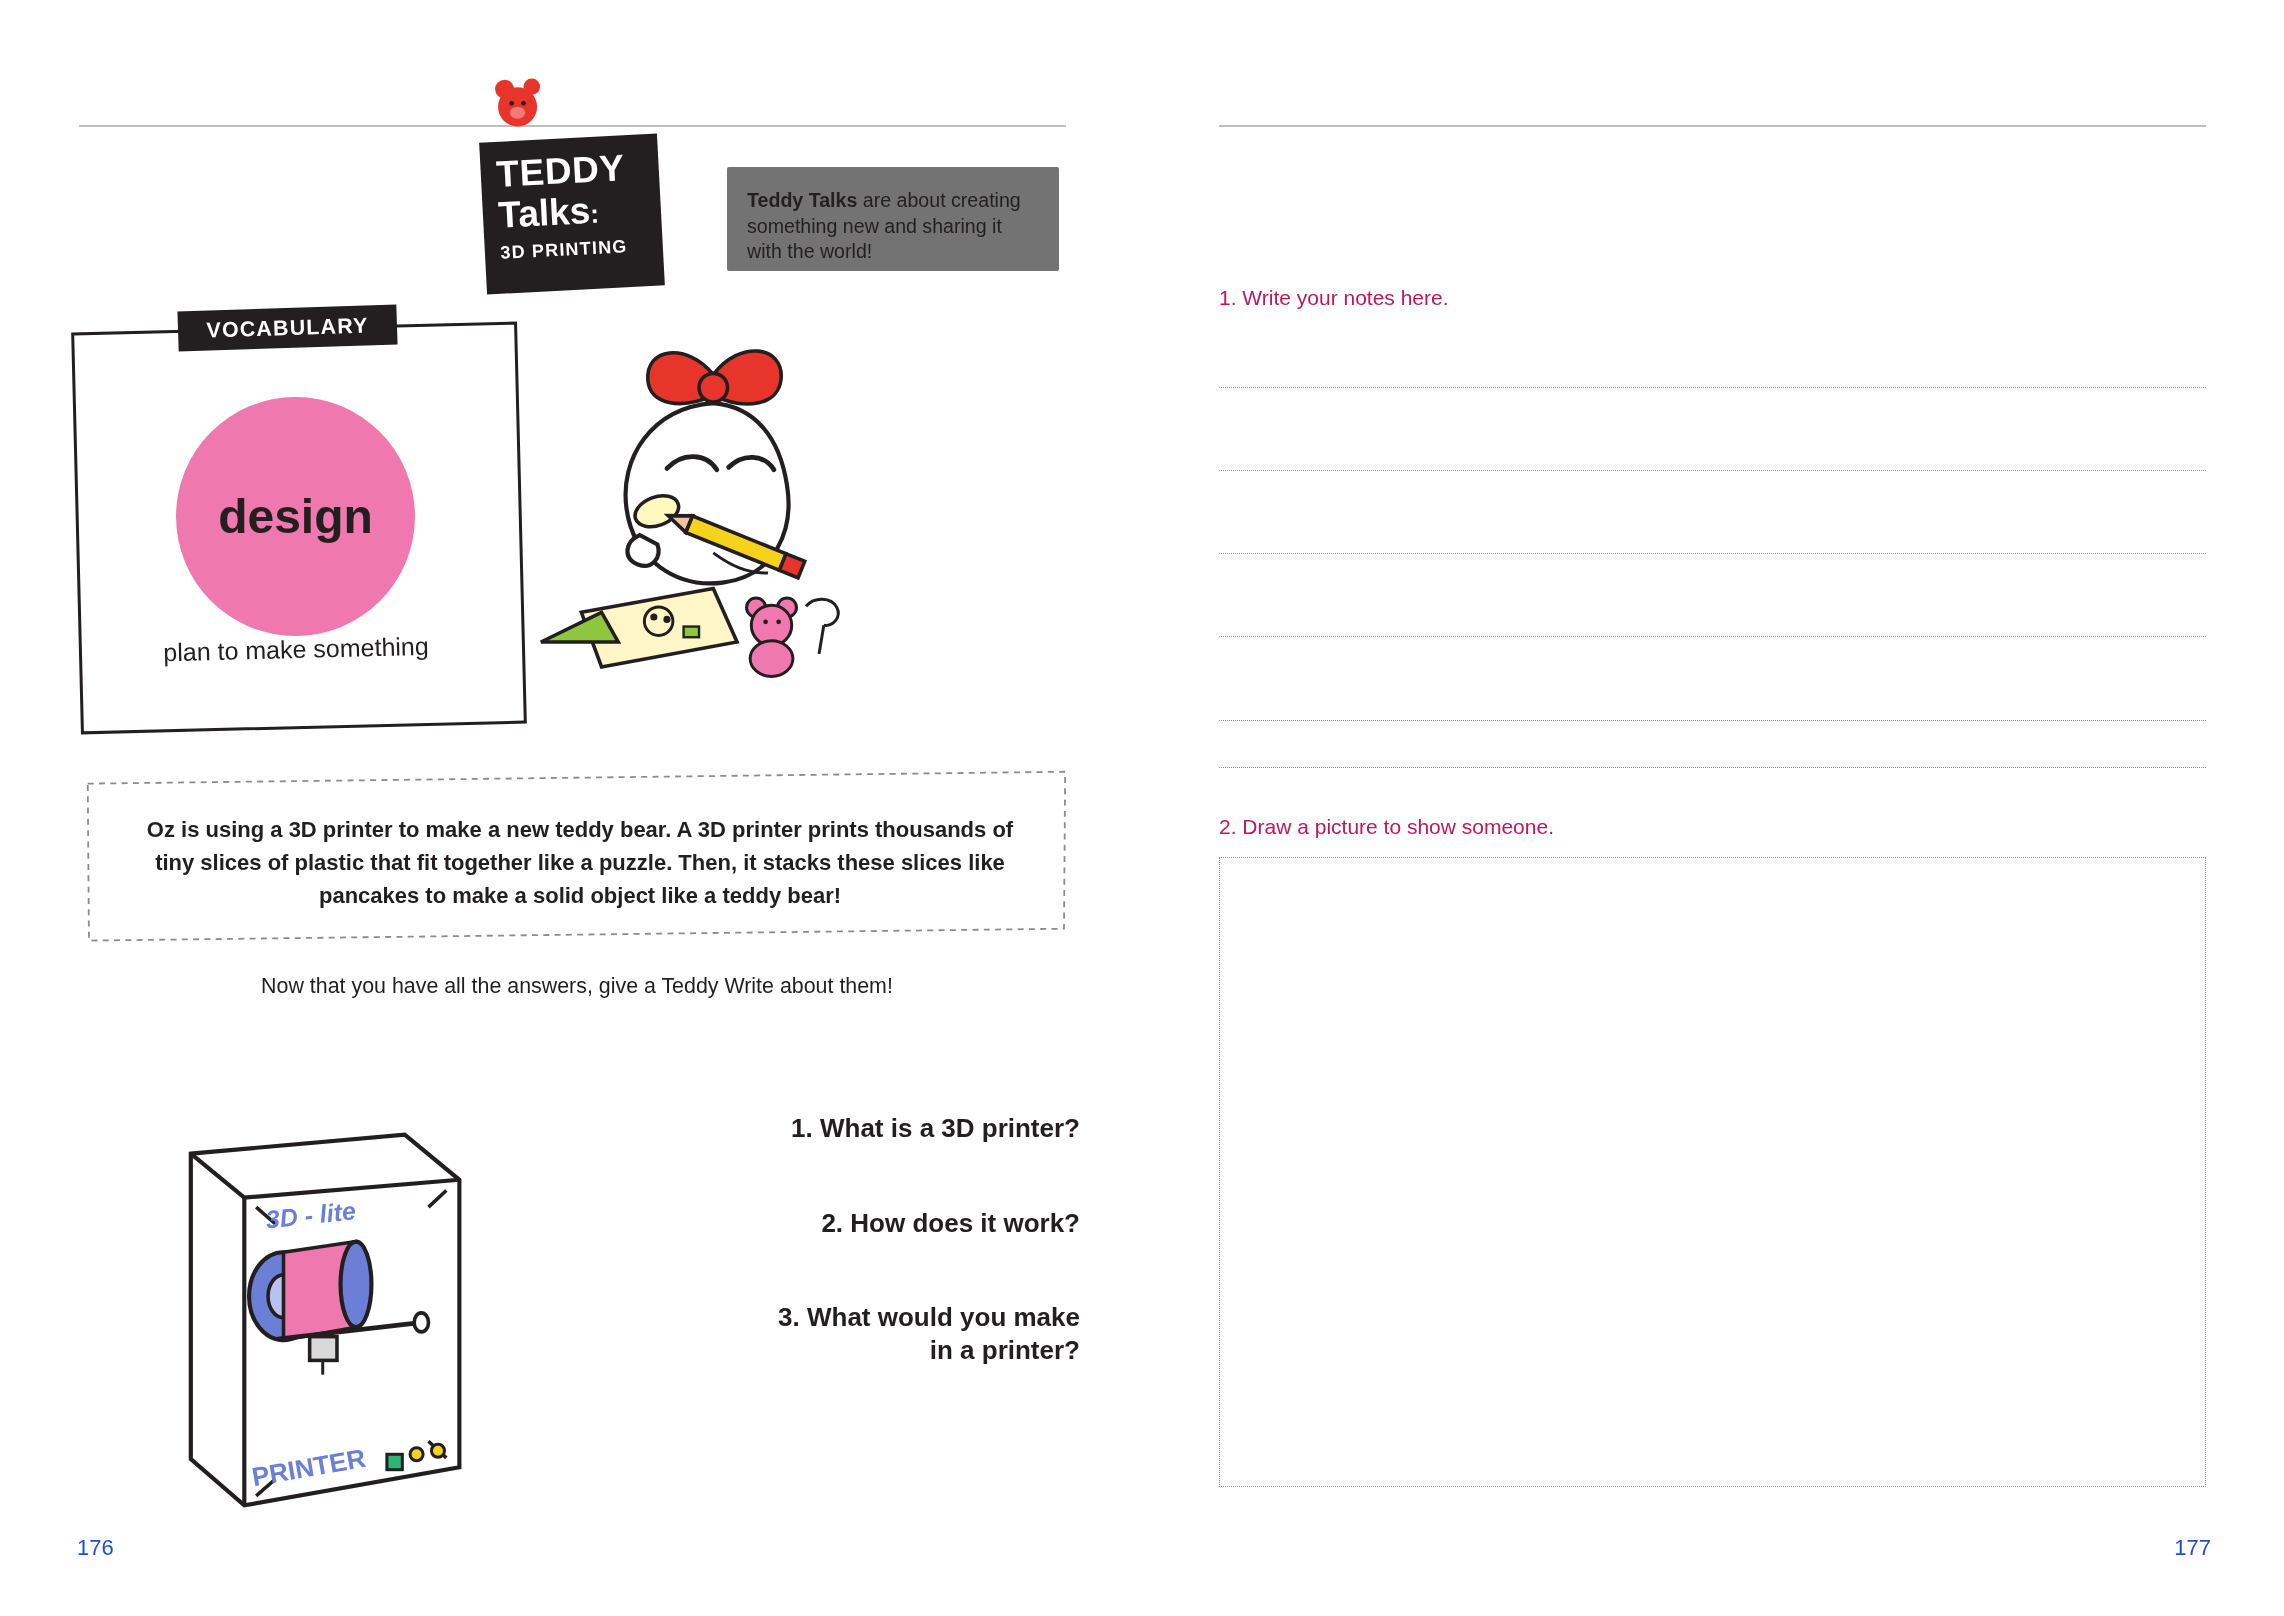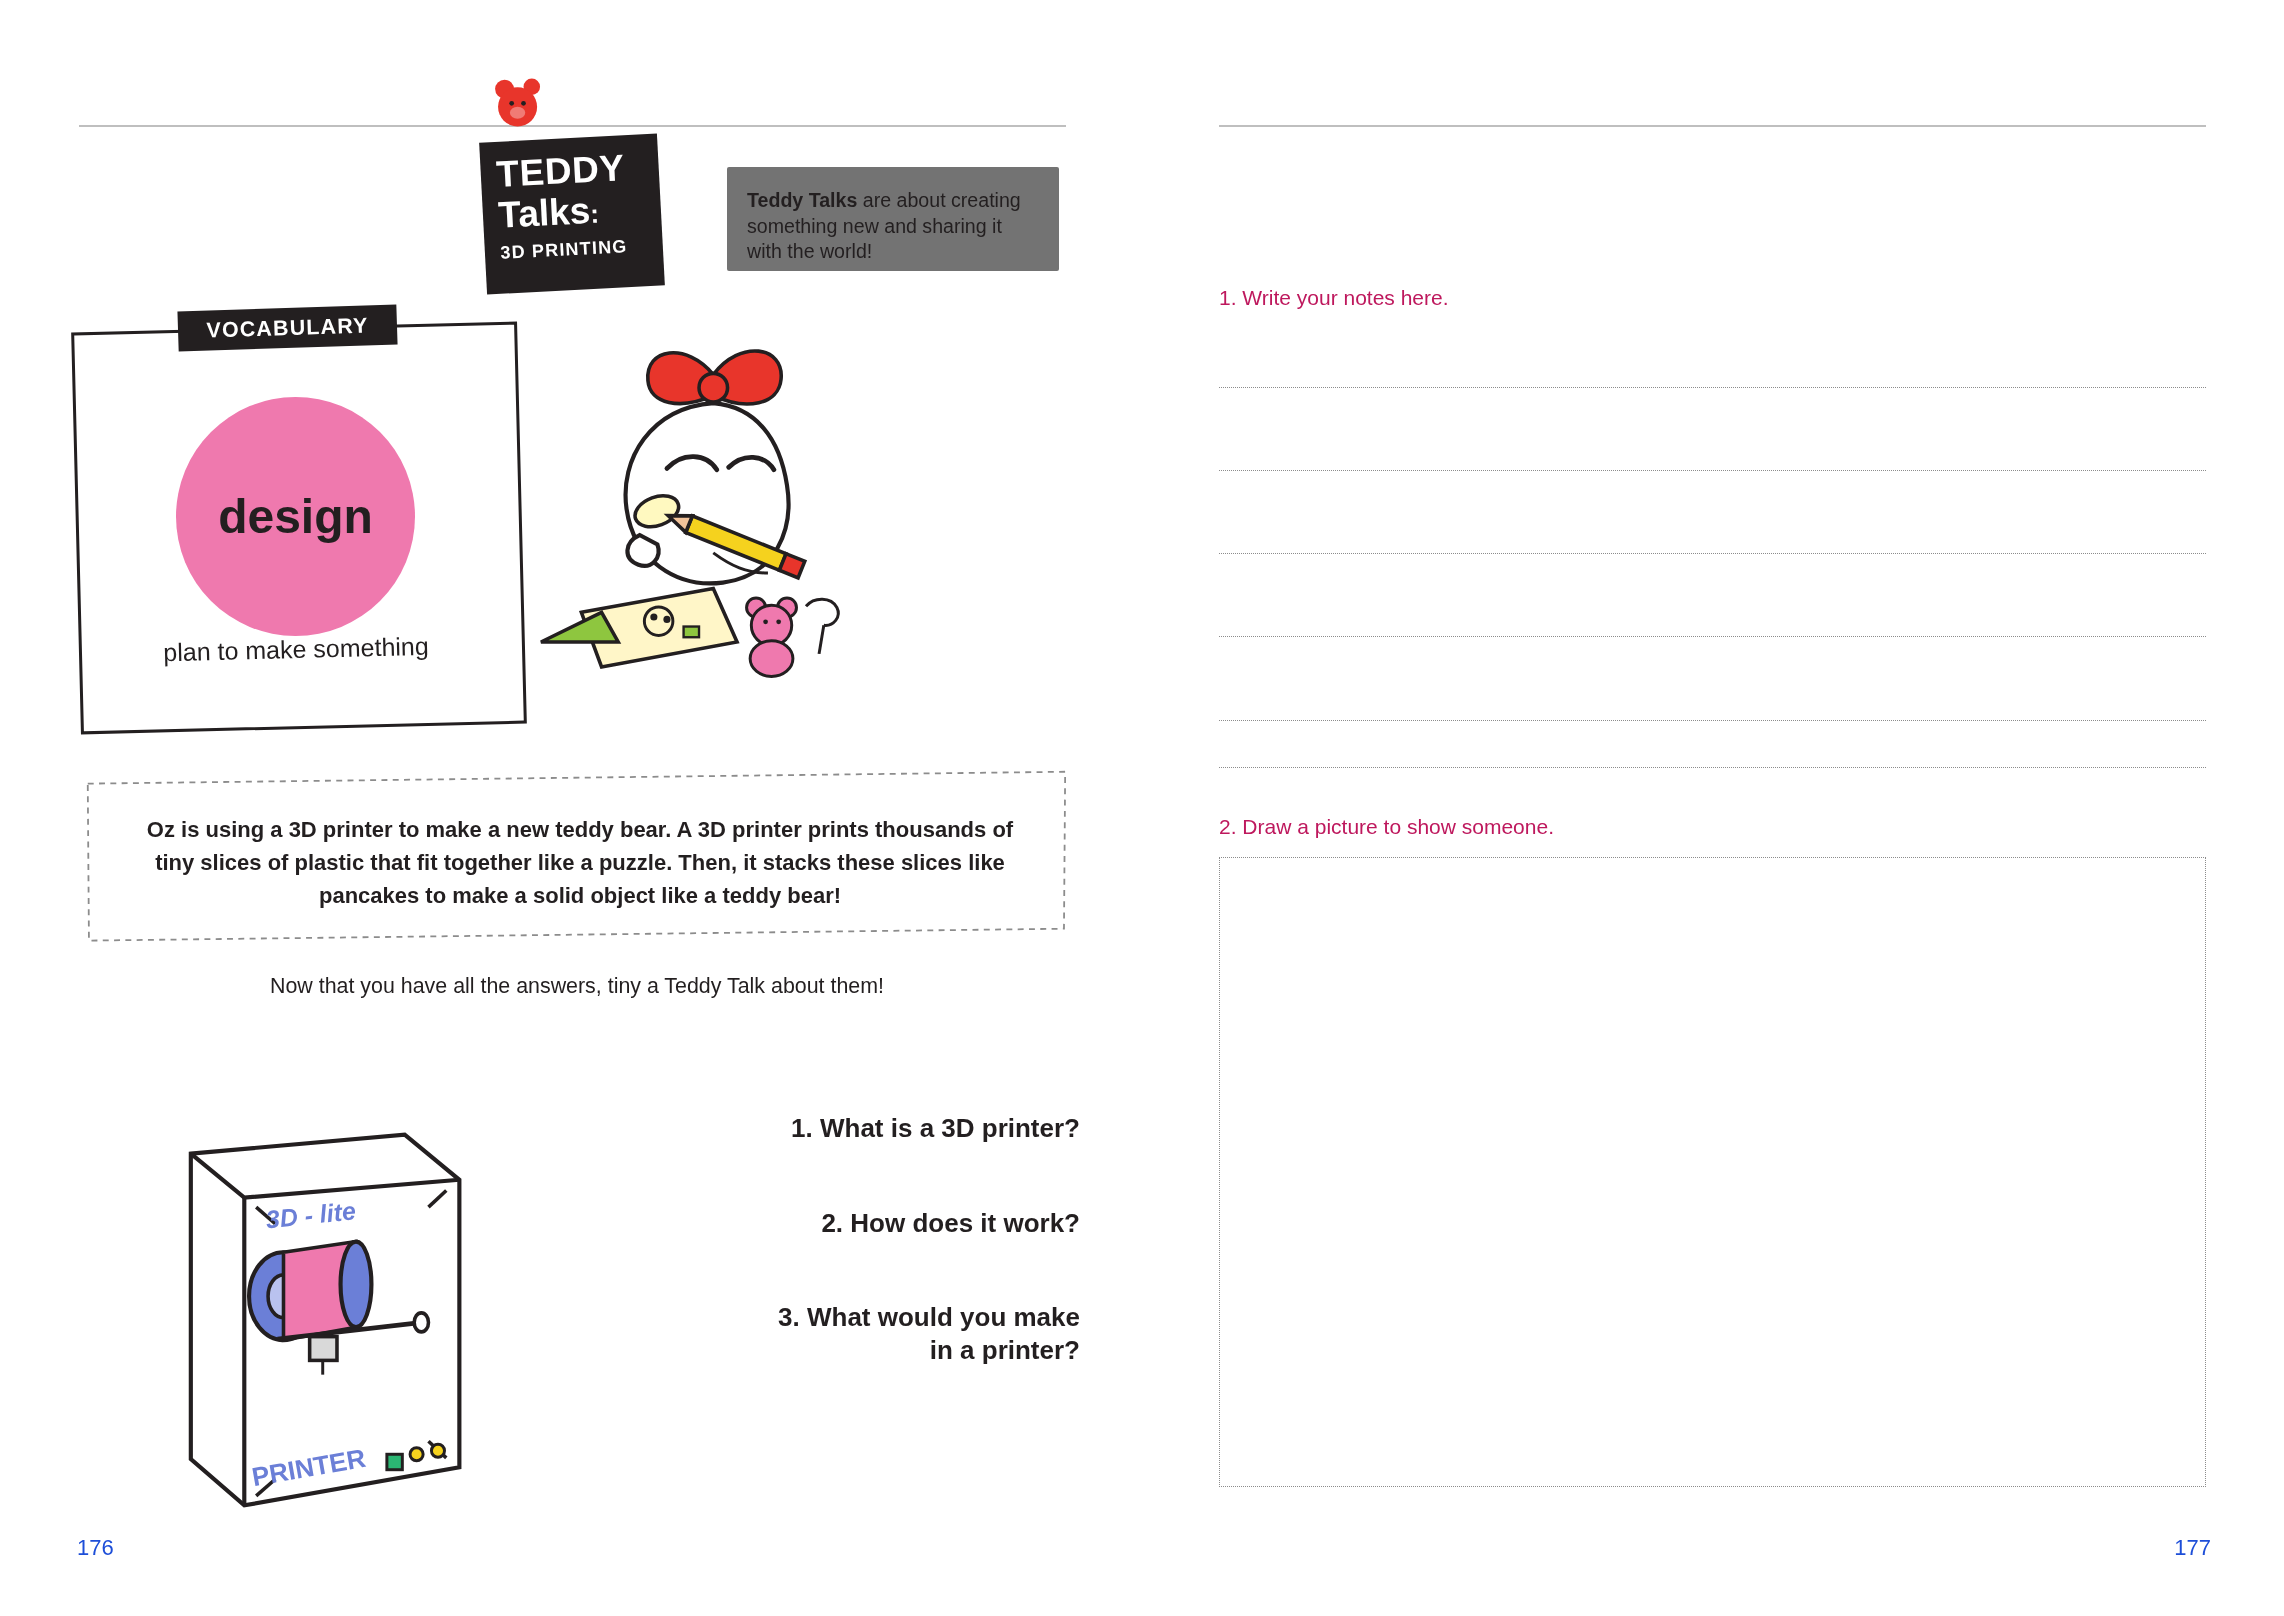--- a/index.html
+++ b/index.html
@@ -337,21 +337,21 @@
     </svg>
 
     <div class="fact-banner">
       <svg viewBox="0 0 1660 300" preserveAspectRatio="none">
         <path d="M8 28 L1652 8 L1650 272 L10 292 Z" fill="#ffffff" stroke="#8c8c8c" stroke-width="3" stroke-dasharray="10 9"></path>
       </svg>
       <div class="fact-text">Oz is using a 3D printer to make a new teddy bear. A 3D printer prints thousands of tiny slices of plastic that fit together like a puzzle. Then, it stacks these slices like pancakes to make a solid object like a teddy bear!</div>
     </div>
 
     <div class="prompt">Now that you have all the answers,
-tiny a Teddy Talk about them!</div>
+give a Teddy Write about them!</div>
 
     <svg class="printer-illo" viewBox="0 0 530 680">
 
       <path d="M40 60 L400 28 L492 104 L492 588 L130 652 L40 574 Z" fill="#ffffff" stroke="#231f20" stroke-width="7"></path>
       <path d="M40 60 L130 134 L492 104" fill="none" stroke="#231f20" stroke-width="7"></path>
       <path d="M130 134 L130 652" fill="none" stroke="#231f20" stroke-width="7"></path>
 
       <path d="M150 150 L182 178" stroke="#231f20" stroke-width="6" fill="none"></path>
       <path d="M470 122 L440 150" stroke="#231f20" stroke-width="6" fill="none"></path>
       <path d="M150 636 L182 608" stroke="#231f20" stroke-width="6" fill="none"></path>

